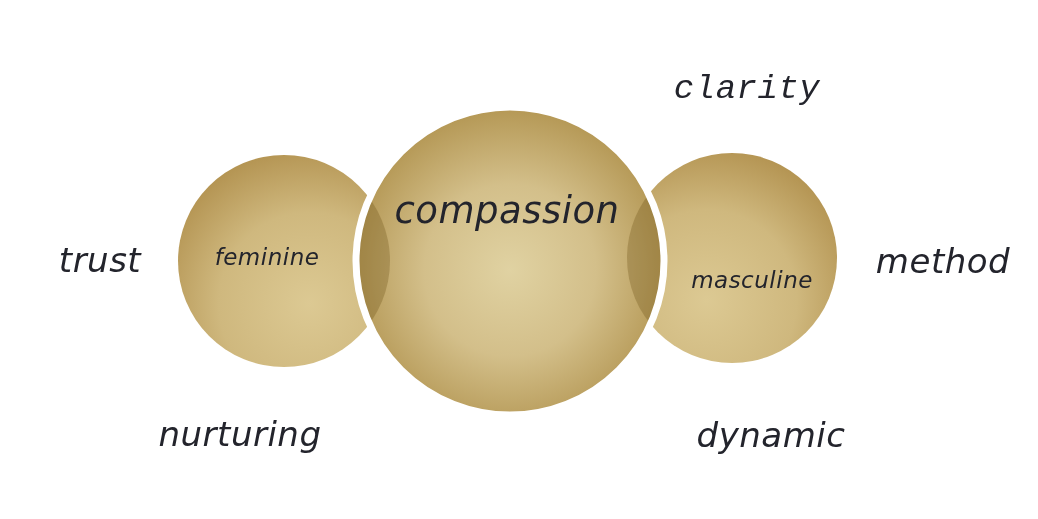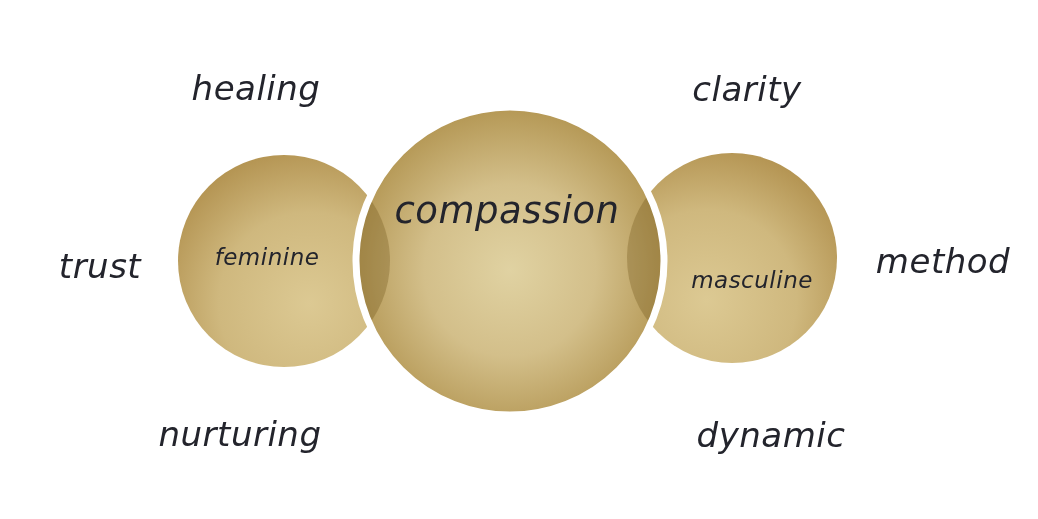--- a/index.html
+++ b/index.html
@@ -27,22 +27,22 @@
     color: #23242c;
     letter-spacing: 0.5px;
     line-height: 1;
     user-select: none;
   }
   .lbl-outer   { font-size: 34px; }
   .lbl-inner   { font-size: 23px; }
   .lbl-center  { font-size: 37px; }
 
   .pos-healing    { left: 256px; top: 88px;  }
-  .pos-clarity    { left: 747px; top: 89px;  }
-  .pos-trust      { left: 100px; top: 266px; }
+  .pos-clarity    { left: 747px; top: 89px; font-family: Liberation Mono, monospace;  }
+  .pos-trust      { left: 100px; top: 260px; }
   .pos-method     { left: 943px; top: 261px; }
   .pos-nurturing  { left: 240px; top: 434px; }
   .pos-dynamic    { left: 771px; top: 435px; }
   .pos-feminine   { left: 267px; top: 257px; }
   .pos-masculine  { left: 752px; top: 257px; margin-top: 23px; }
   .pos-compassion { left: 507px; top: 210px; }
   .pos-community  { left: 504px; top: 301px; }
 </style>
 </head>
 <body>
@@ -77,21 +77,20 @@
     <circle cx="510" cy="261" r="154" fill="url(#gCenter)"></circle>
 
     <g clip-path="url(#clipCenter)">
       <circle cx="284" cy="261" r="106" fill="#6b4e15" fill-opacity="0.30"></circle>
       <circle cx="732" cy="258" r="105" fill="#6b4e15" fill-opacity="0.30"></circle>
     </g>
 
     <circle cx="510" cy="261" r="154" fill="none" stroke="#ffffff" stroke-width="7"></circle>
   </svg>
 
-  <div class="lbl lbl-outer pos-healing">healing</div>
   <div class="lbl lbl-outer pos-clarity">clarity</div>
   <div class="lbl lbl-outer pos-trust">trust</div>
   <div class="lbl lbl-outer pos-nurturing">nurturing</div>
   <div class="lbl lbl-outer pos-method">method</div>
   <div class="lbl lbl-outer pos-dynamic">dynamic</div>
 
   <div class="lbl lbl-inner pos-feminine">feminine</div>
   <div class="lbl lbl-inner pos-masculine">masculine</div>
   <div class="lbl lbl-center pos-compassion">compassion</div>
 

